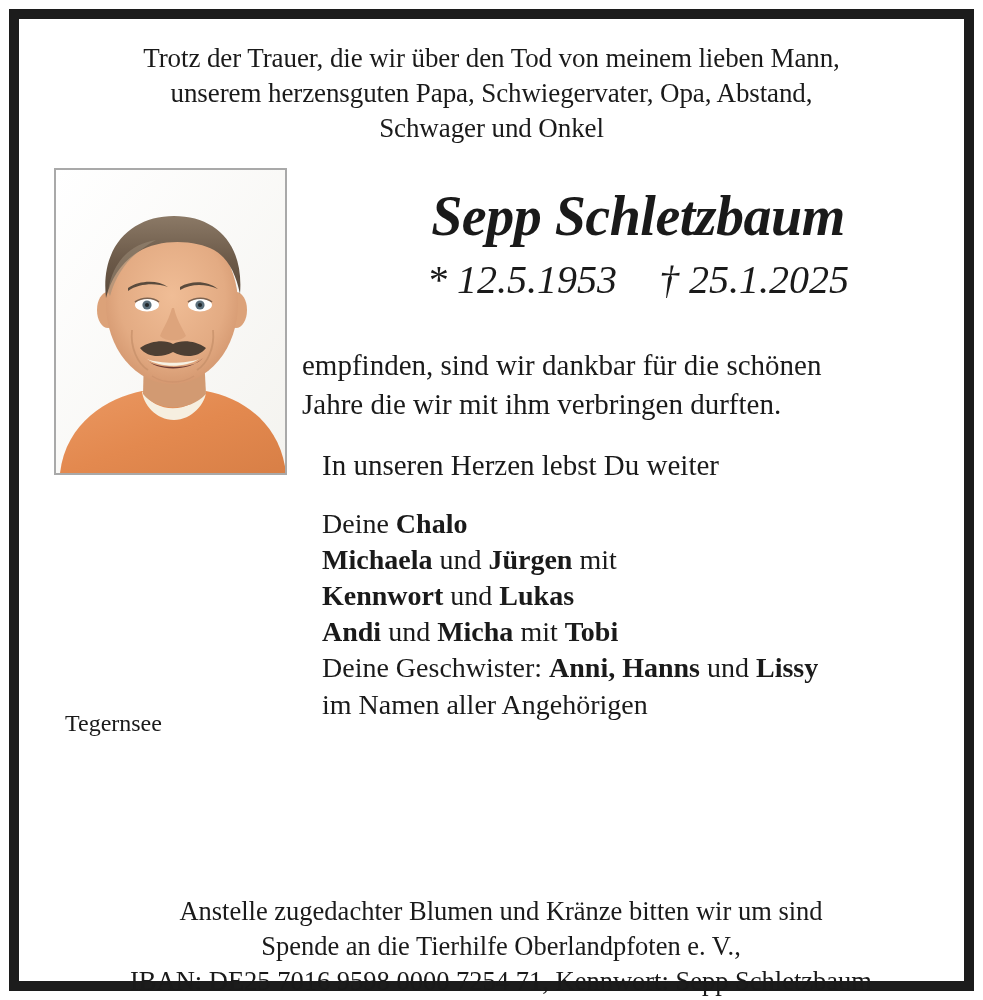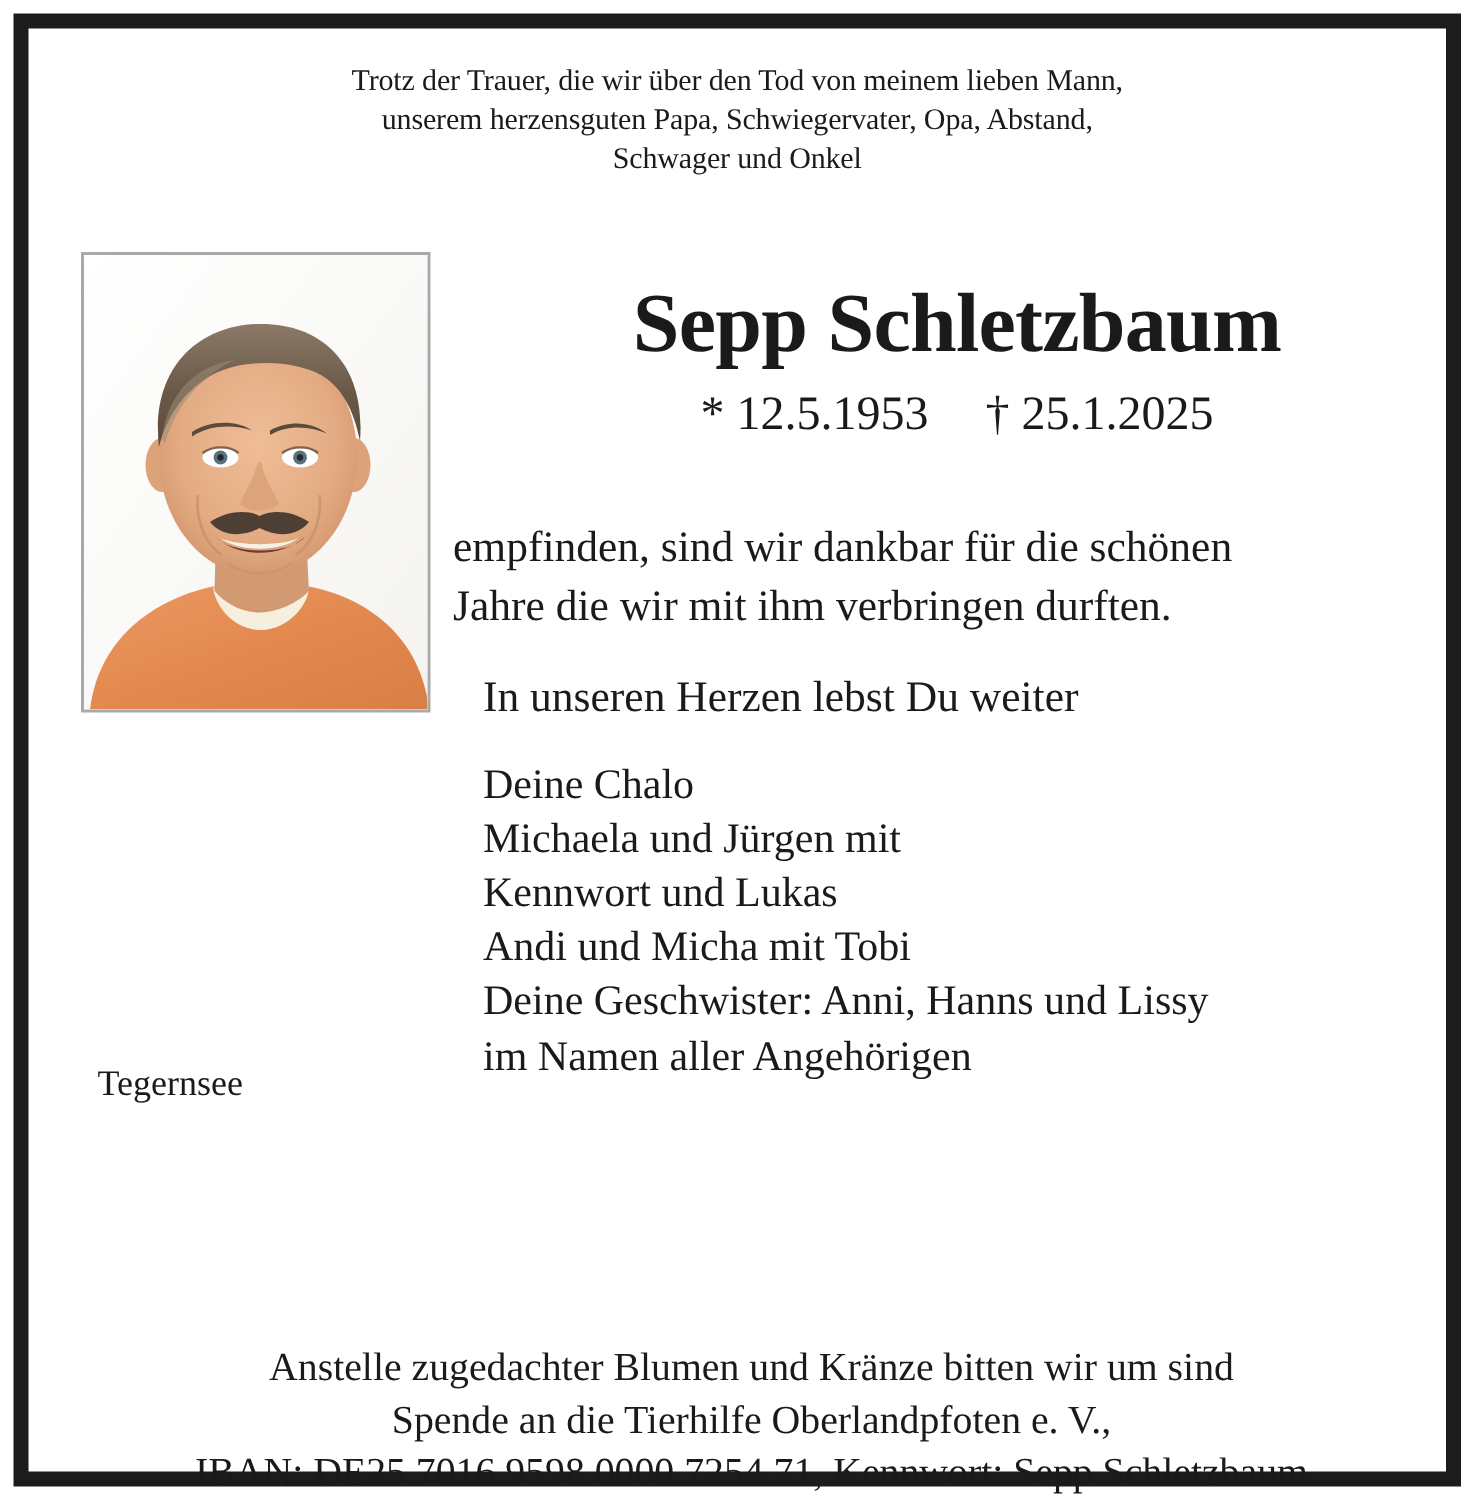--- a/index.html
+++ b/index.html
@@ -34,21 +34,21 @@
 
   .inner {
     position: absolute;
     inset: 0;
     padding: 0;
   }
 
   
   .intro {
     text-align: center;
-    font-size: 20px;
+    font-size: 27px;
     line-height: 1.30;
     padding: 22px 36px 0 36px;
     letter-spacing: -0.1px;
   }
   .intro .ln { display: block; white-space: nowrap; }
 
   
   .photo {
     position: absolute;
     left: 35px;
@@ -68,26 +68,28 @@
     top: 168px;
     width: 672px;
     text-align: center;
   }
   .deceased-name {
     font-size: 56px;
     font-weight: bold;
     line-height: 1.04;
     letter-spacing: -0.5px;
     white-space: nowrap;
+    font-style: italic;
   }
   .dates {
-    font-size: 32px;
+    font-size: 40px;
     line-height: 1.2;
     margin-top: 11px;
     white-space: nowrap;
+    font-style: italic;
   }
   .dates .gap { display: inline-block; width: 22px; }
 
   
   .thanks {
     position: absolute;
     left: 283px;
     top: 327px;
     width: 676px;
     text-align: left;
@@ -108,21 +110,21 @@
 
   
   .family {
     position: absolute;
     left: 303px;
     top: 487px;
     font-size: 28px;
     line-height: 1.29;
   }
   .family .ln { display: block; white-space: nowrap; }
-  .family b { font-weight: normal; }
+  .family b { font-weight: bold; }
 
   
   .place {
     position: absolute;
     left: 46px;
     top: 690px;
     font-size: 24px;
     line-height: 1.2;
     white-space: nowrap;
   }

